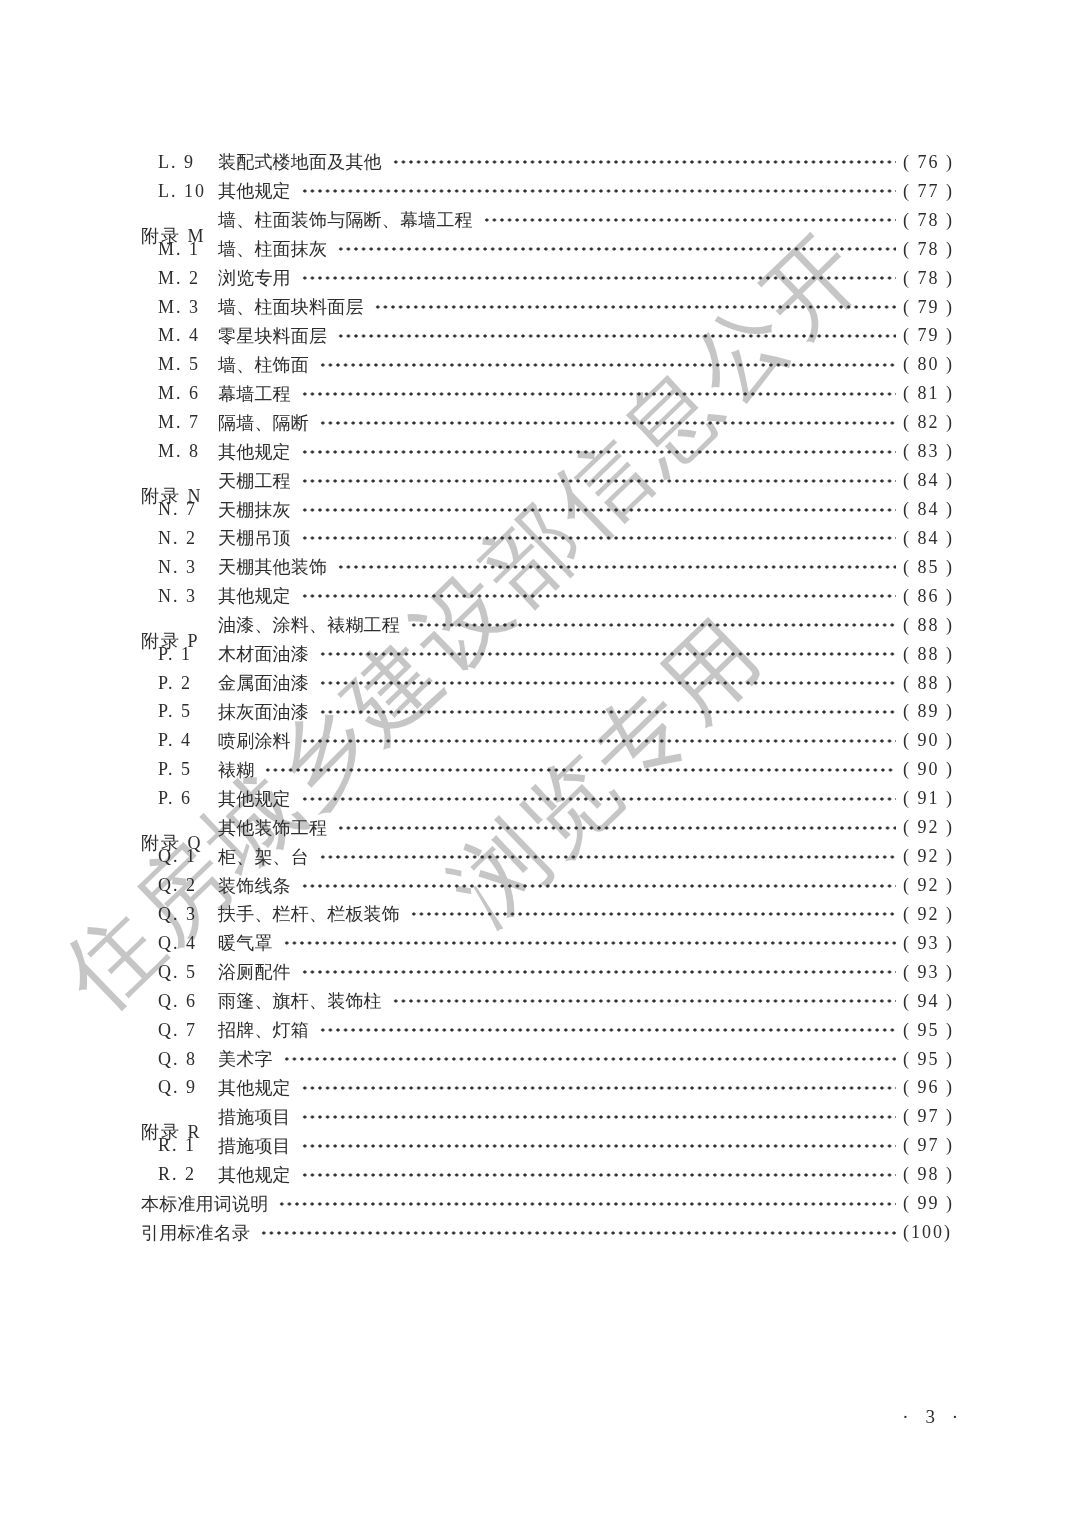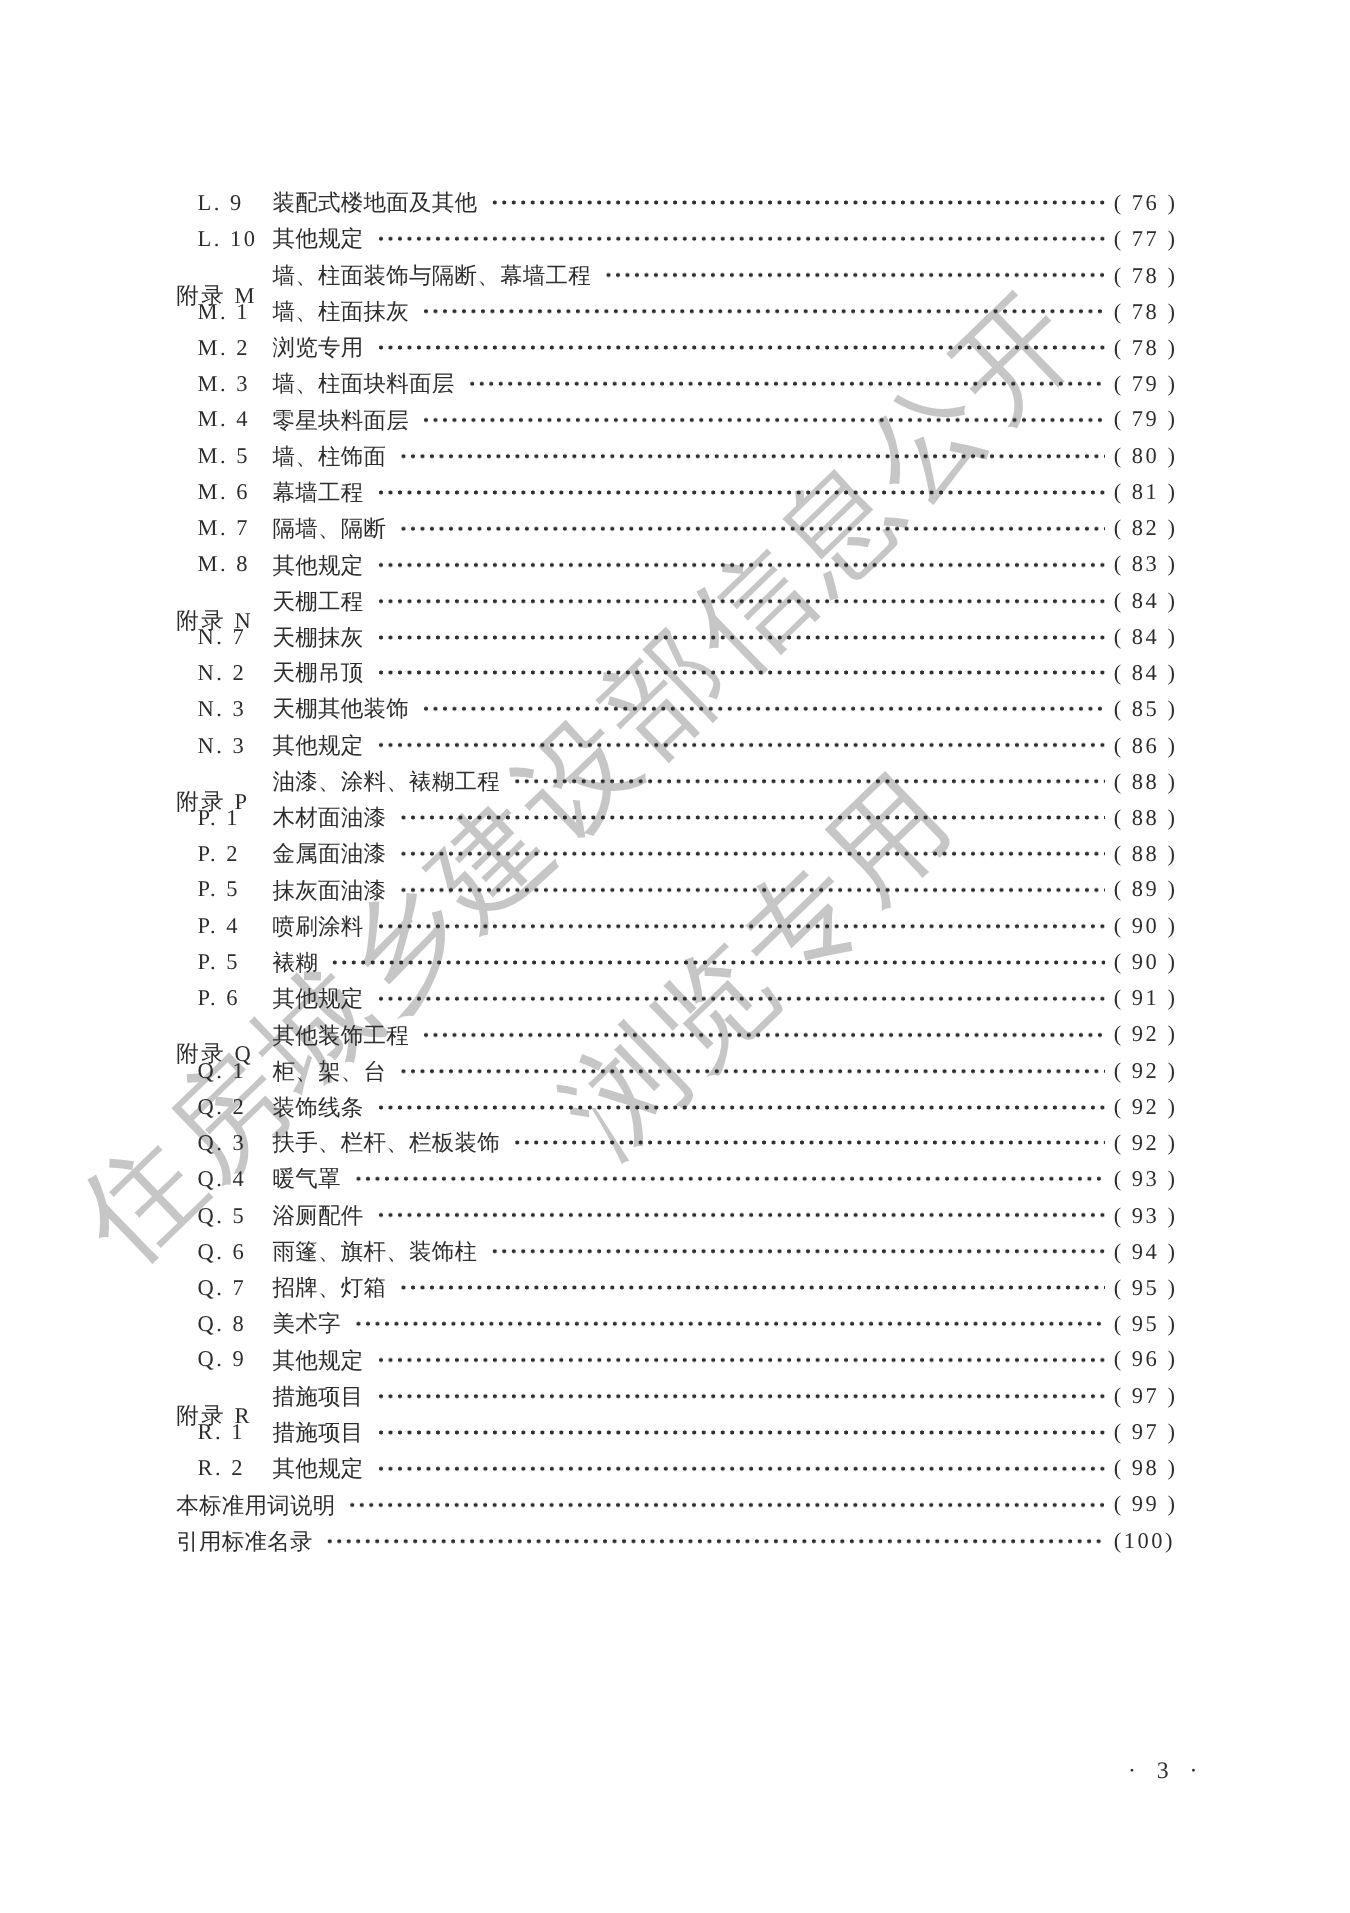--- a/index.html
+++ b/index.html
@@ -26,21 +26,21 @@
     letter-spacing: 5px;
     white-space: nowrap;
     z-index: 0;
     user-select: none;
   }
   
   .toc {
     position: absolute;
     top: 148px;
     left: 0;
-    right: 16px;
+    right: 4px;
     z-index: 1;
   }
   .row {
     display: flex;
     align-items: center;
     height: 28.93px;
     padding-right: 103px;
     font-size: 18px;
   }
   .row.level1 { padding-left: 141px; }

